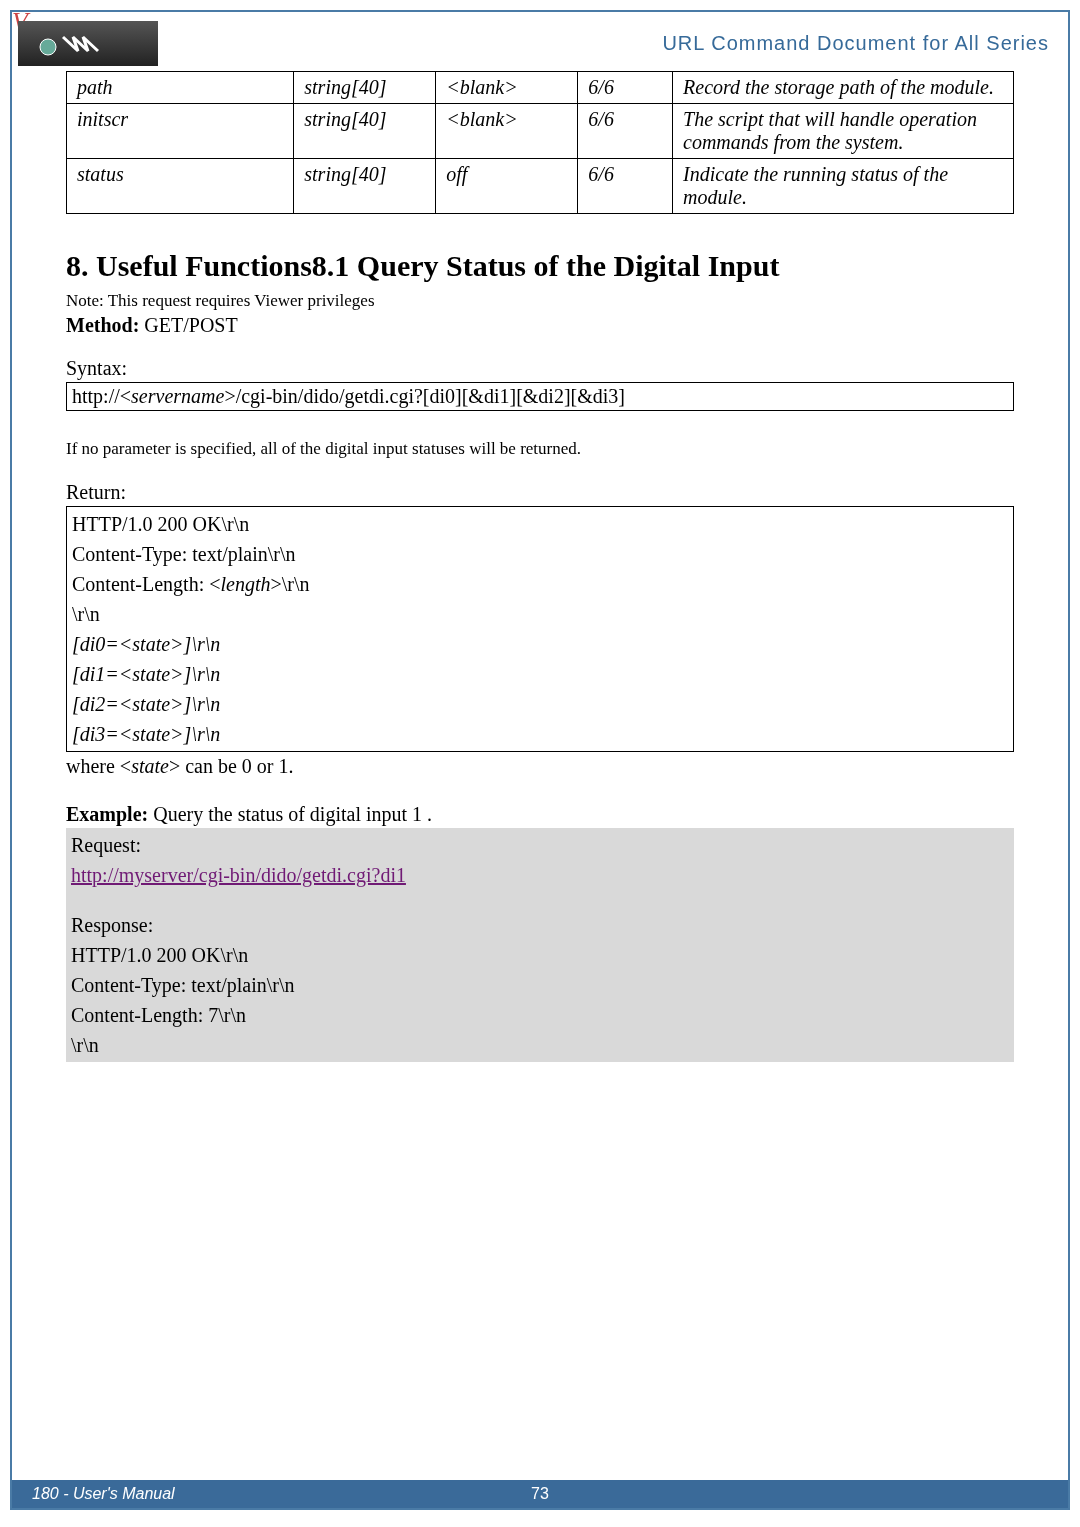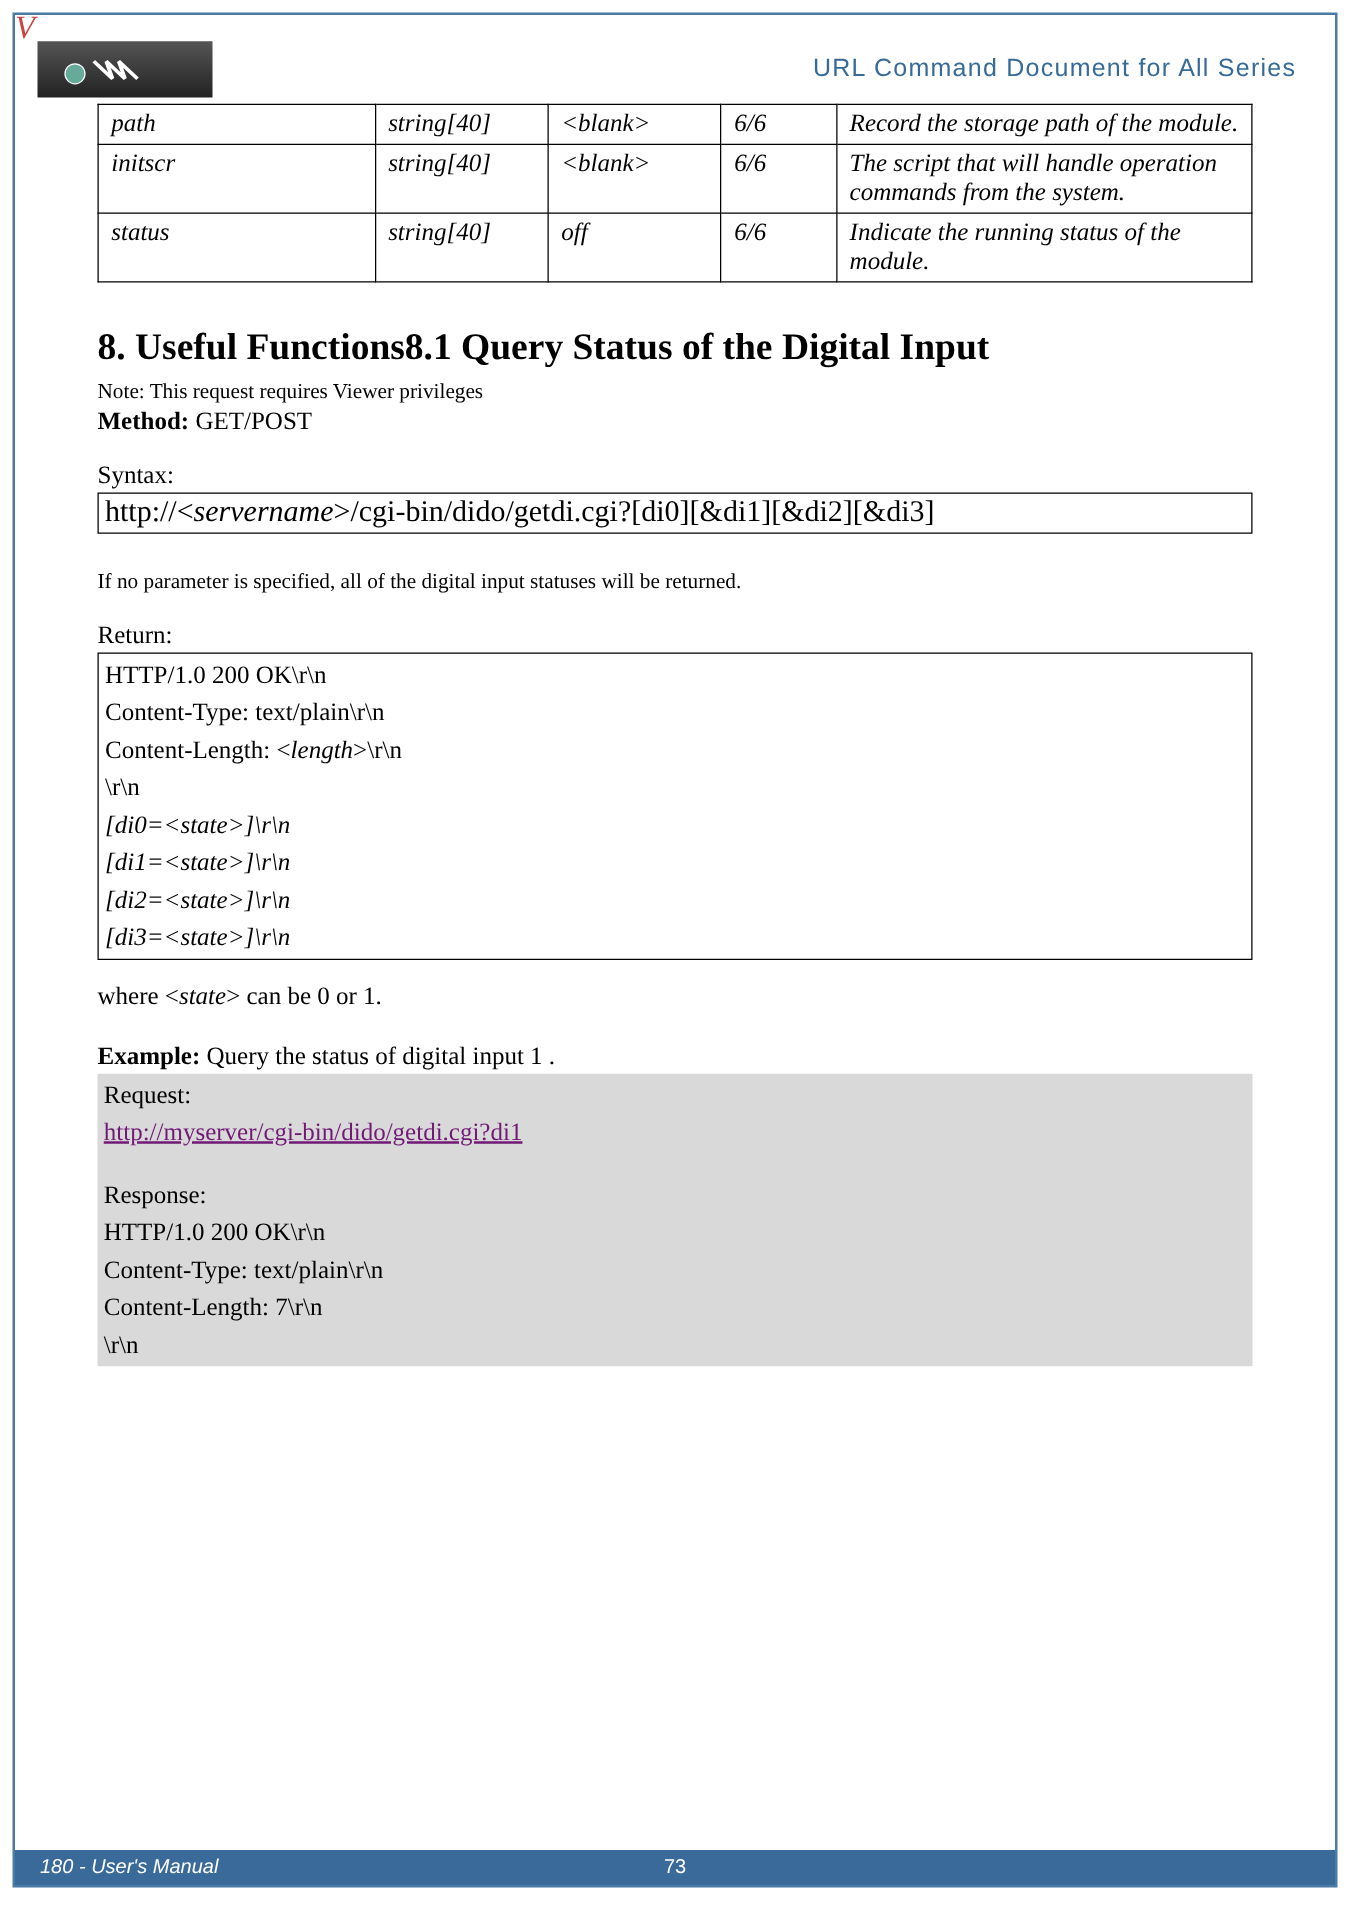--- a/index.html
+++ b/index.html
@@ -10,21 +10,21 @@
     body {
       font-family: 'Times New Roman', Times, serif;
       background: #fff;
       width: 1080px;
       margin: 0 auto;
       position: relative;
     }
     .page-border {
       border: 2px solid #4a7ba6;
       margin: 10px;
-      padding: 16px;
+      padding: 4px;
       min-height: 1500px;
       position: relative;
     }
     .header {
       display: flex;
       justify-content: space-between;
       align-items: center;
       padding: 5px 15px 0 2px;
     }
     .logo {
@@ -87,21 +87,21 @@
     .method-label {
       font-weight: bold;
     }
     .syntax-label {
       font-size: 20px;
       margin-top: 20px;
     }
     .syntax-box {
       border: 1px solid #000;
       padding: 2px 5px;
-      font-size: 24px;
+      font-size: 20px;
       margin-top: 2px;
     }
     .italic {
       font-style: italic;
     }
     .return-label {
       font-size: 20px;
       margin-top: 20px;
     }
     .return-box {
@@ -109,21 +109,21 @@
       padding: 2px 5px;
       font-size: 20px;
       line-height: 1.5;
       margin-top: 2px;
     }
     .return-box div {
       margin: 0;
     }
     .note-text {
       font-size: 20px;
-      margin-top: 18px;
+      margin-top: 3px;
     }
     .example-label {
       font-size: 20px;
       margin-top: 25px;
     }
     .example-label .bold {
       font-weight: bold;
     }
     .example-box {
       background: #d9d9d9;

